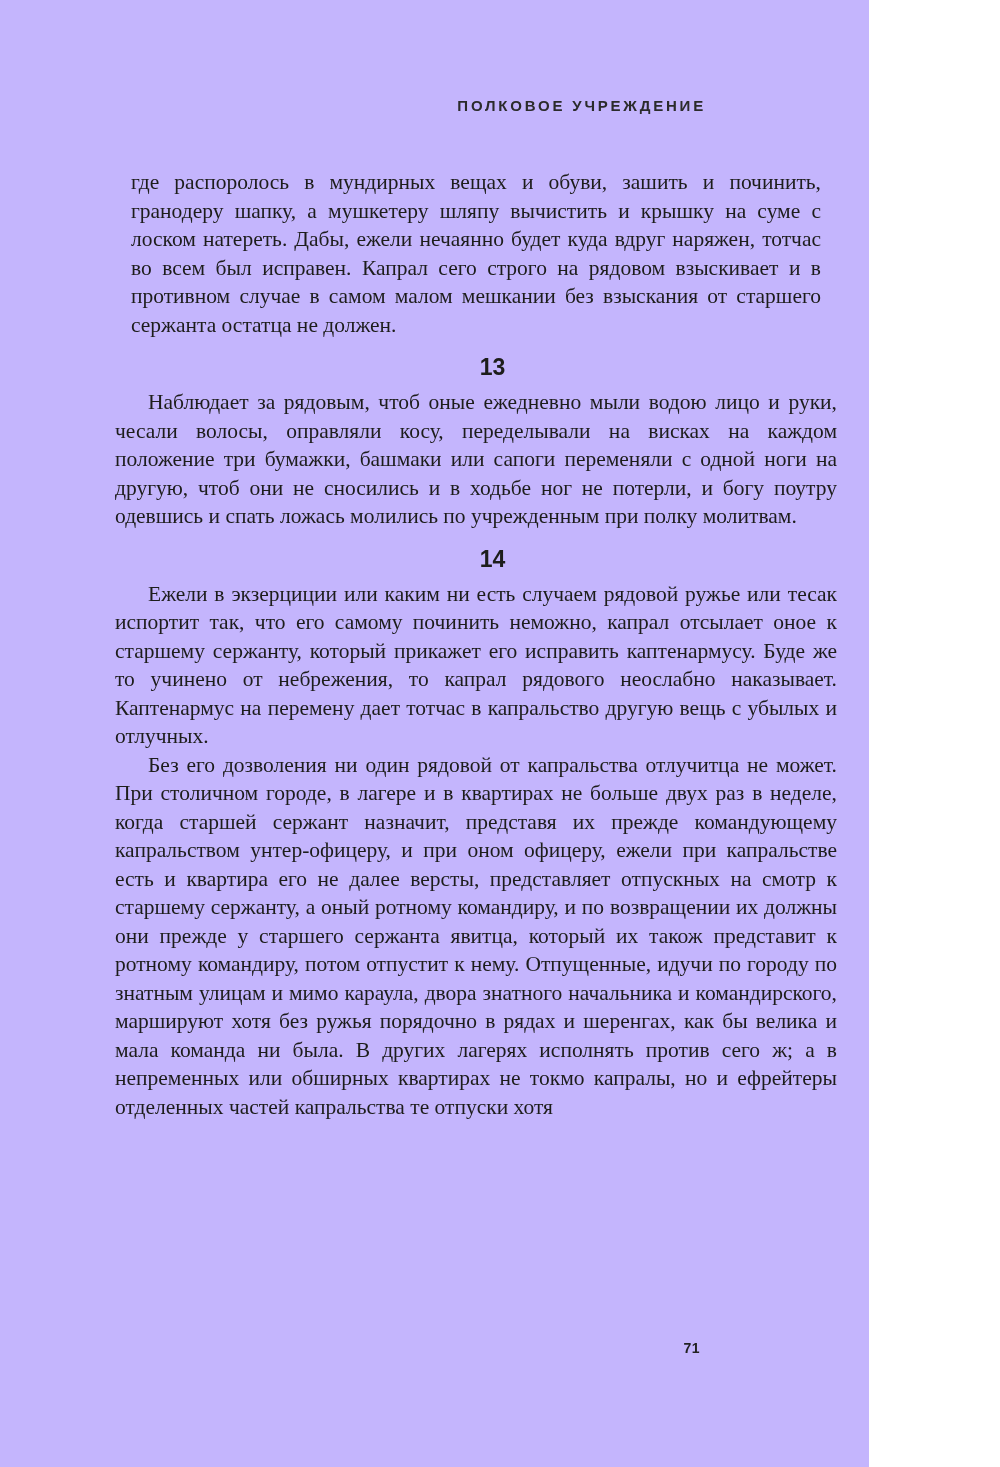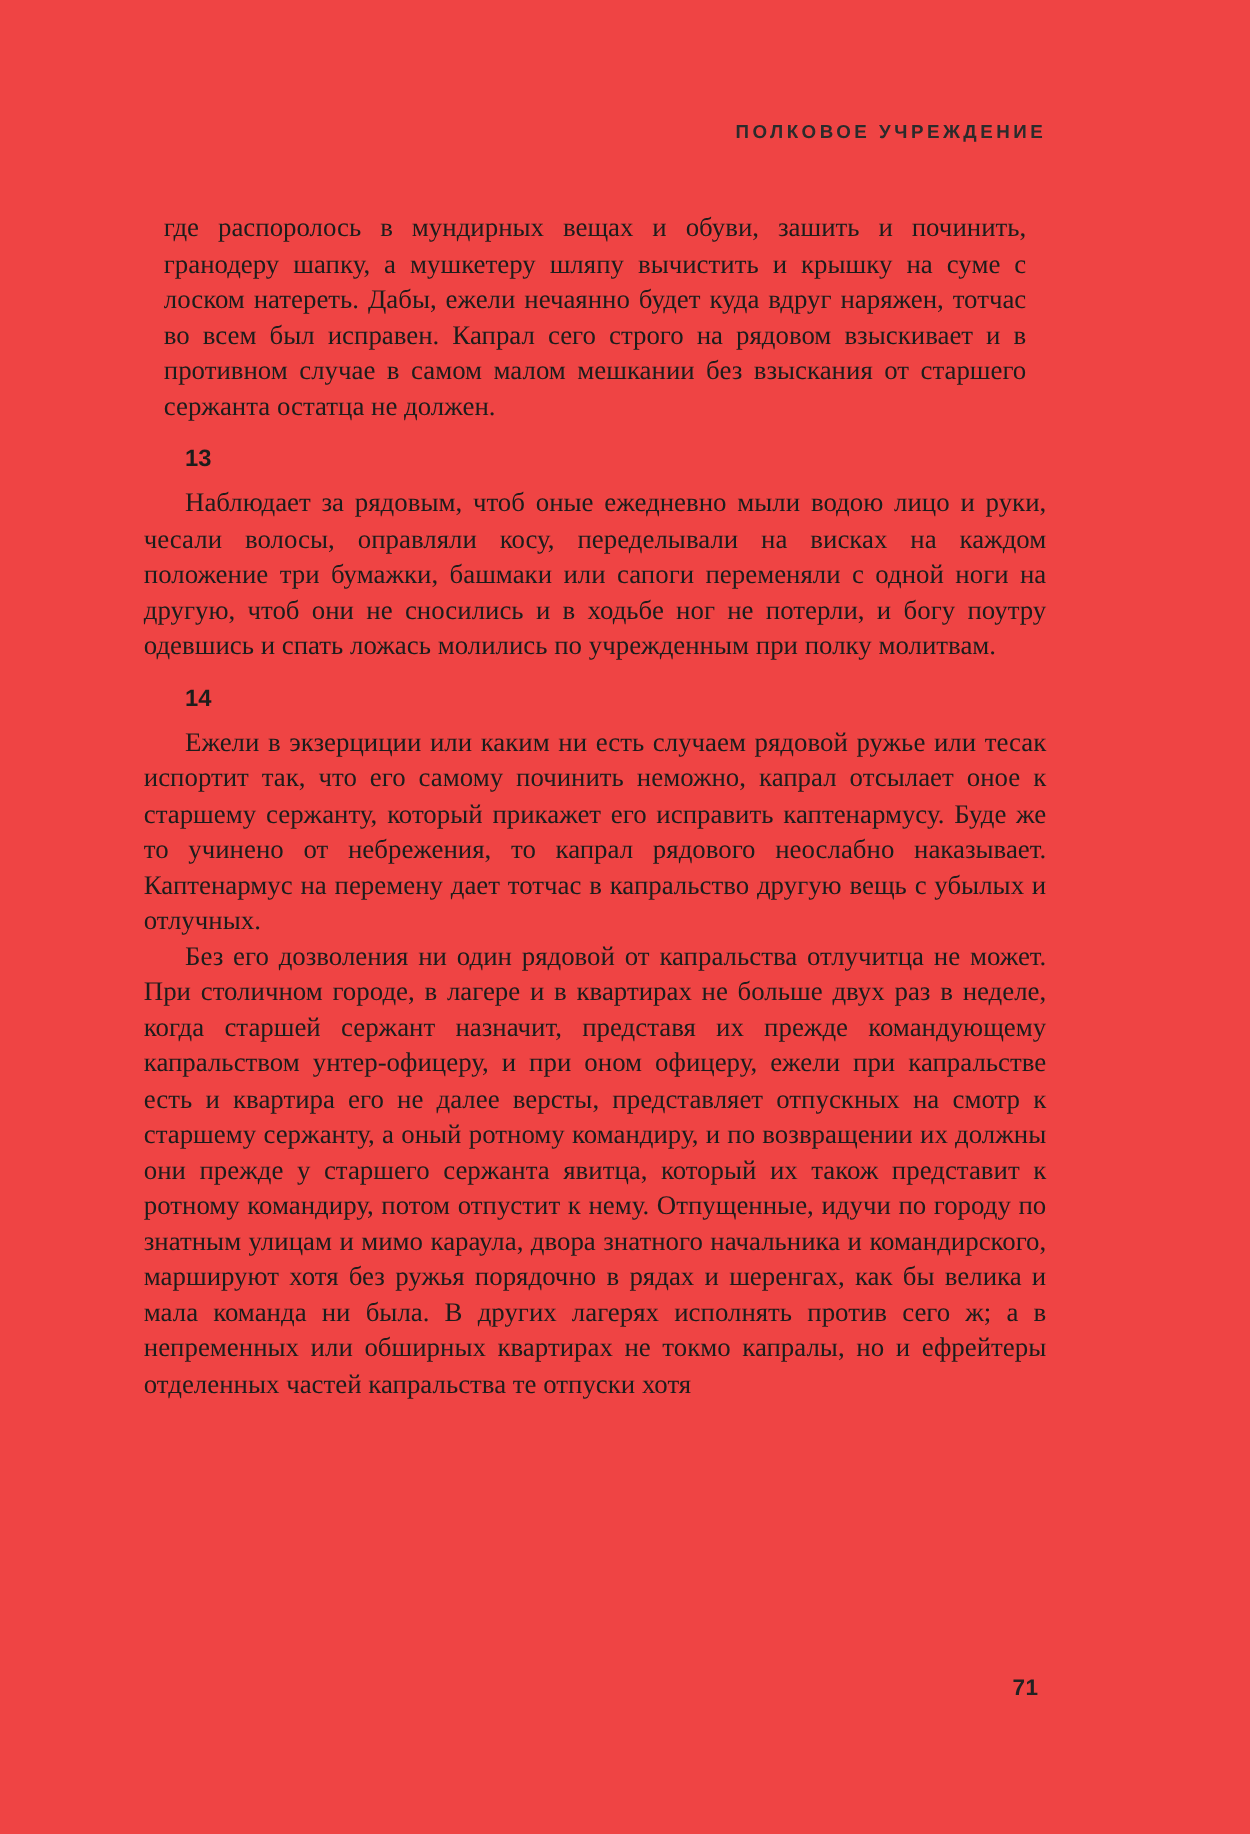--- a/index.html
+++ b/index.html
@@ -5,23 +5,23 @@
   * { box-sizing: border-box; }
   html, body { margin: 0; padding: 0; }
   body {
     width: 1000px;
     height: 1467px;
     background: #ffffff;
     font-family: "Liberation Serif", serif;
   }
   .page {
     position: relative;
-    width: 1000px;
+    width: 869px;
     height: 1467px;
-    background: #ef4444;
+    background: #c4b5fd;
     overflow: hidden;
   }
   .running-head {
     position: absolute;
     top: 97px;
     right: 163px;
     font-family: "Liberation Sans", sans-serif;
     font-weight: 700;
     font-size: 15px;
     letter-spacing: 2.8px;
@@ -39,37 +39,37 @@
     text-align: justify;
     hyphens: auto;
     -webkit-hyphens: auto;
   }
   .continuation-paragraph {
     margin: 16px;
   }
   .section-number {
     font-family: "Liberation Sans", sans-serif;
     font-weight: 700;
-    font-size: 19px;
+    font-size: 23px;
     line-height: 21px;
     margin: 18px 0 10px 33px;
     color: #1d1d1b;
-    text-align: left;
+    text-align: center;
   }
   .section-text {
     margin: 0;
     text-indent: 33px;
   }
   .page-number {
     position: absolute;
     top: 1340px;
     right: 169px;
     font-family: "Liberation Sans", sans-serif;
     font-weight: 700;
-    font-size: 18px;
+    font-size: 14px;
     color: #222222;
     letter-spacing: 0.5px;
   }
 </style>
 </head>
 <body>
 
 <div class="page">
 
   <div class="running-head">ПОЛКОВОЕ УЧРЕЖДЕНИЕ</div>

